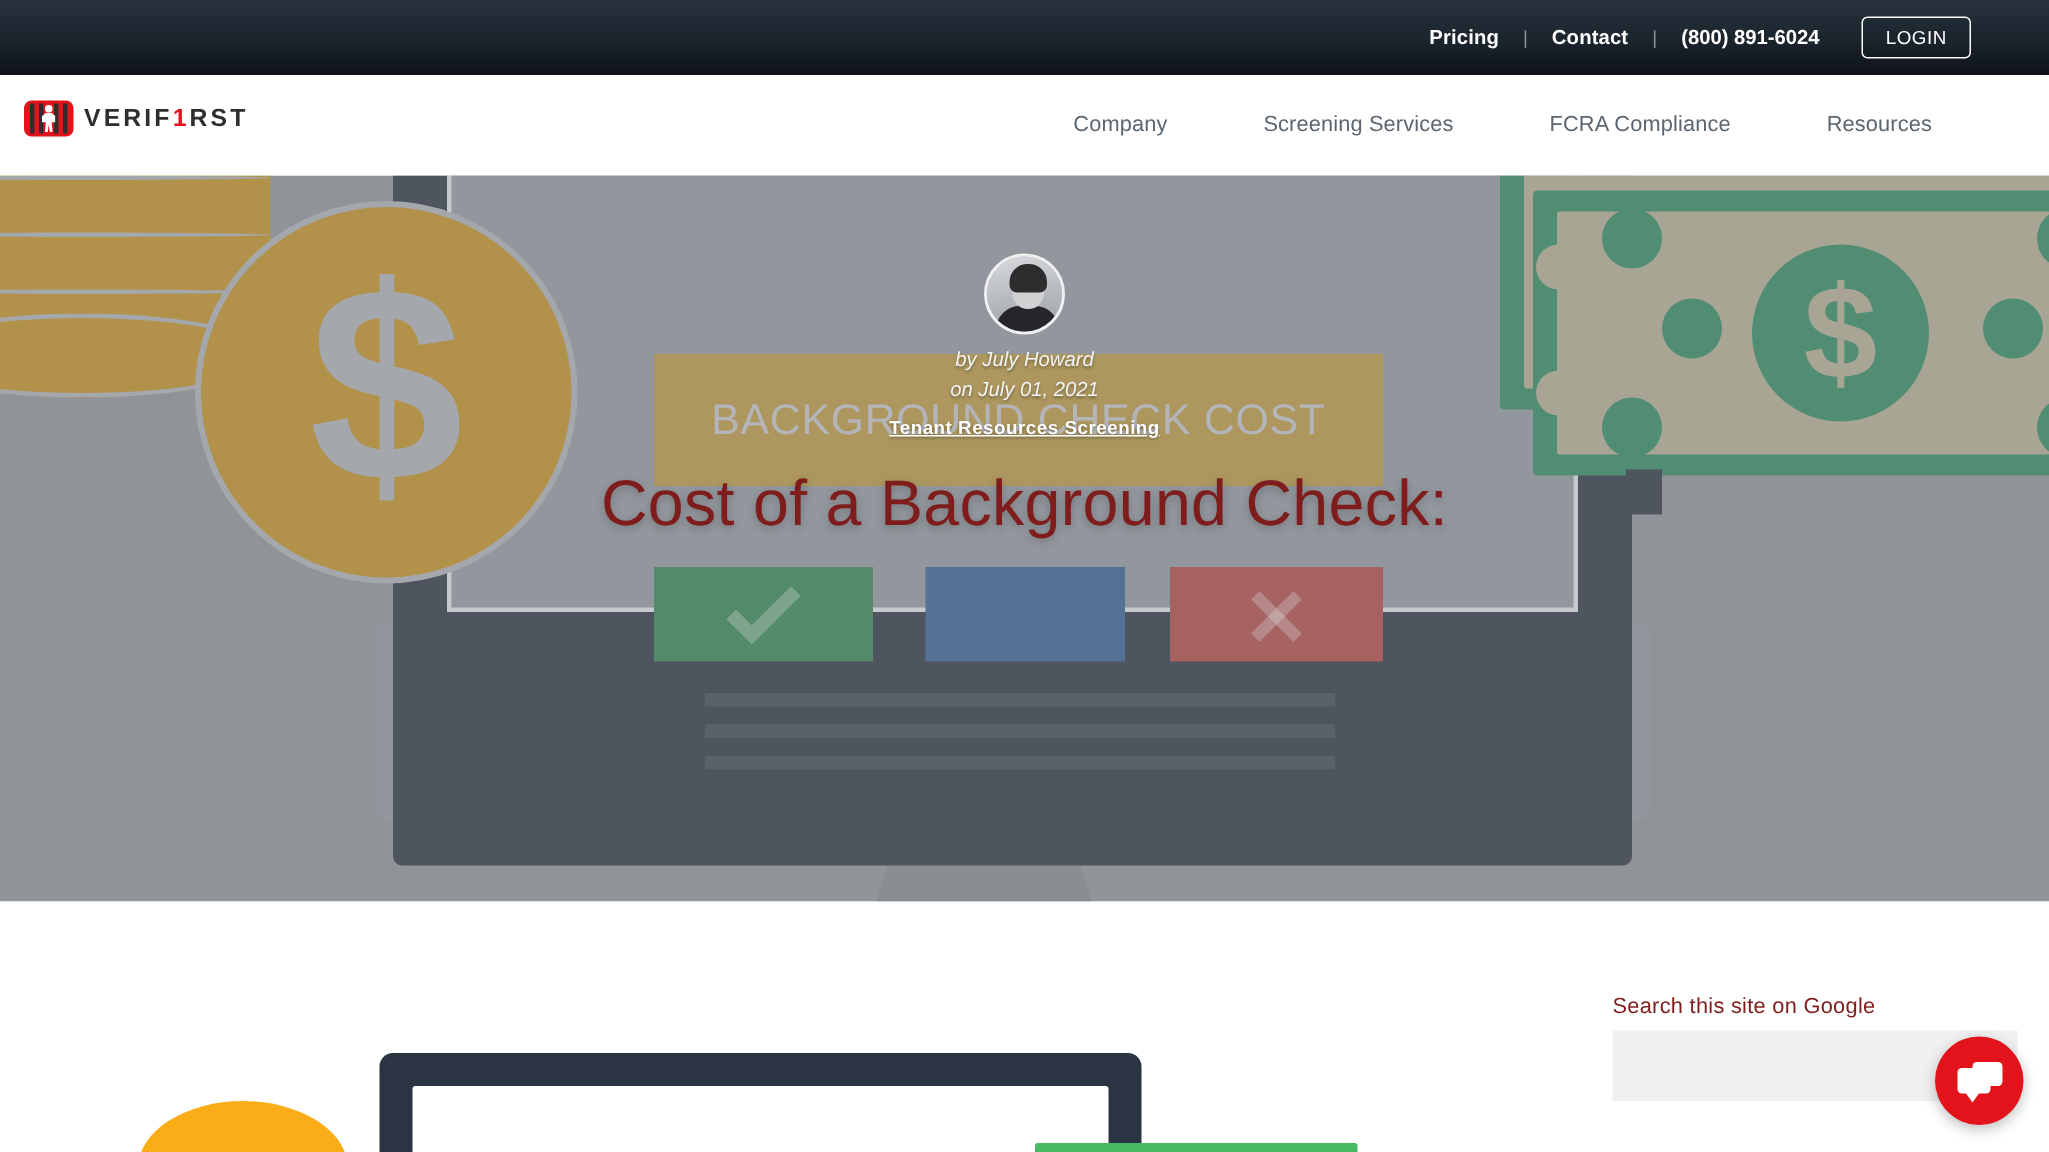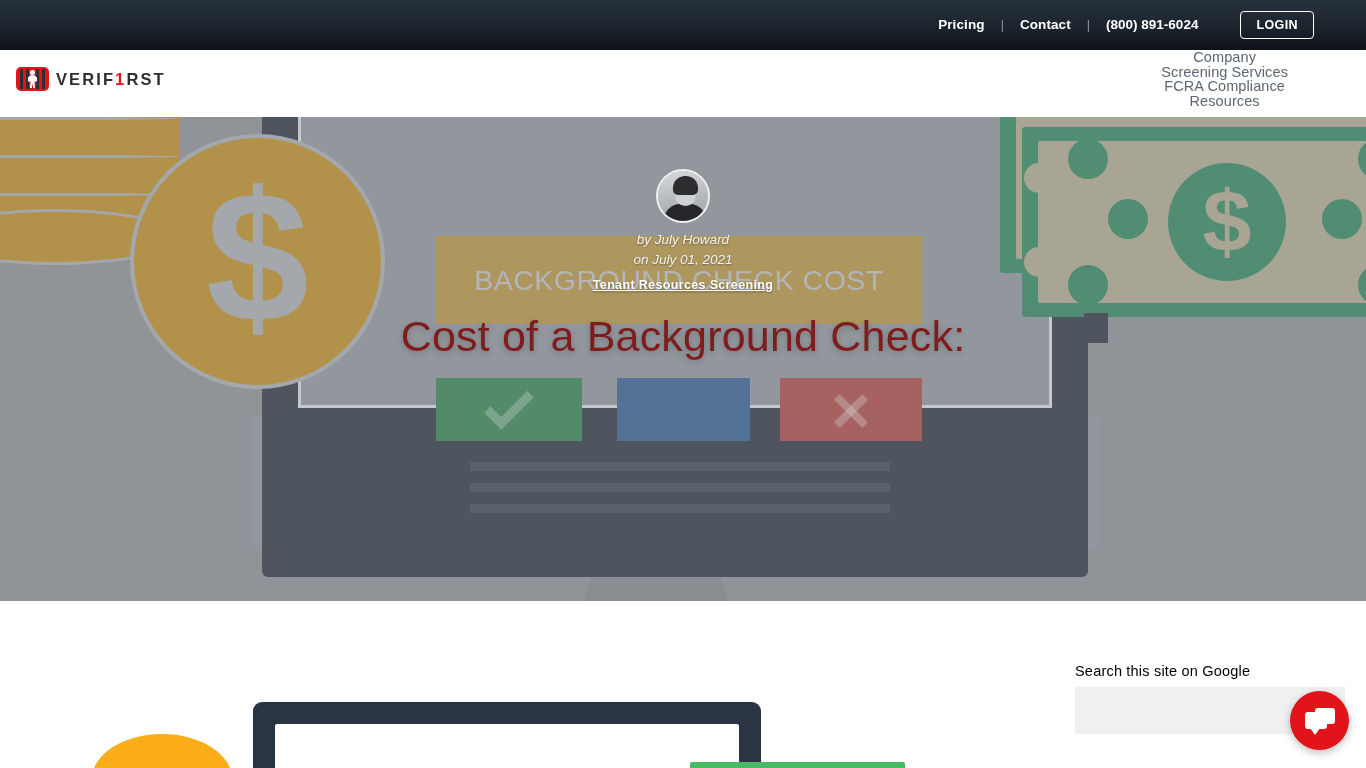--- a/index.html
+++ b/index.html
@@ -22,24 +22,24 @@
   .top-link{
     color:#ffffff; font-size:13.5px; font-weight:bold; text-decoration:none;
     letter-spacing:.1px; padding:0 14px; line-height:1;
   }
   .top-sep{ color:#8c969e; font-size:12.5px; padding:0 2px; line-height:1; }
   .top-phone{
     color:#ffffff; font-size:13.5px; font-weight:bold; padding:0 14px; line-height:1;
     text-decoration:none;
   }
   .login-btn{
-    margin-left:28px;
+    margin-left:14px;
     border:1px solid #ffffff; border-radius:4px;
     color:#ffffff; background:transparent;
-    font-size:12.5px; font-weight:bold; letter-spacing:.4px;
+    font-size:12.5px; font-weight:normal; letter-spacing:.4px;
     padding:7px 15px 7px 15px; line-height:1;
     font-family:"Liberation Sans", sans-serif; cursor:pointer;
   }
 
   
   .header{
     position:absolute; top:50px; left:0; width:1366px; height:67px;
     background:#ffffff; z-index:5;
   }
   .logo{
@@ -71,21 +71,21 @@
     clip-path: polygon(30% 0, 70% 0, 100% 18%, 100% 48%, 72% 48%, 78% 100%, 58% 100%, 50% 62%, 42% 100%, 22% 100%, 28% 48%, 0 48%, 0 18%);
   }
   .logo-text{
     font-size:16.5px; font-weight:bold; letter-spacing:2.1px; color:#2e2e30;
     font-family:"Liberation Sans", sans-serif;
   }
   .logo-text .one{ color:#e3131c; }
 
   .mainnav{
     position:absolute; right:46px; top:0; height:67px;
-    display:flex; align-items:center;flex-direction:column;
+    display:flex; align-items:center;
   }
   .nav-item{
     color:#5b6670; font-size:14.5px; text-decoration:none;
     padding:0 32px; line-height:1; letter-spacing:.1px; white-space:nowrap;
   }
 
   
   .hero{
     position:absolute; top:117px; left:0; width:1366px; height:484px;
     overflow:hidden; background:#979b9e;
@@ -230,21 +230,21 @@
     max-width:980px;
   }
   .hero-title .l2{ display:block }
 
   
   .below{
     position:absolute; top:601px; left:0; width:1366px; height:167px;
     background:#ffffff; overflow:hidden;
   }
   .search-label{
-    position:absolute; left:1075px; top:663px; color:#000000;
+    position:absolute; left:1075px; top:663px; color:#7f1d1d;
     font-size:14.5px; letter-spacing:.2px;
   }
   .search-box{
     position:absolute; left:1075px; top:687px; width:270px; height:47px;
     background:#f0f0f0; border:none; outline:none;
     font-family:"Liberation Sans", sans-serif; font-size:14px; color:#33475b;
     padding:0 12px;
   }
 
   

